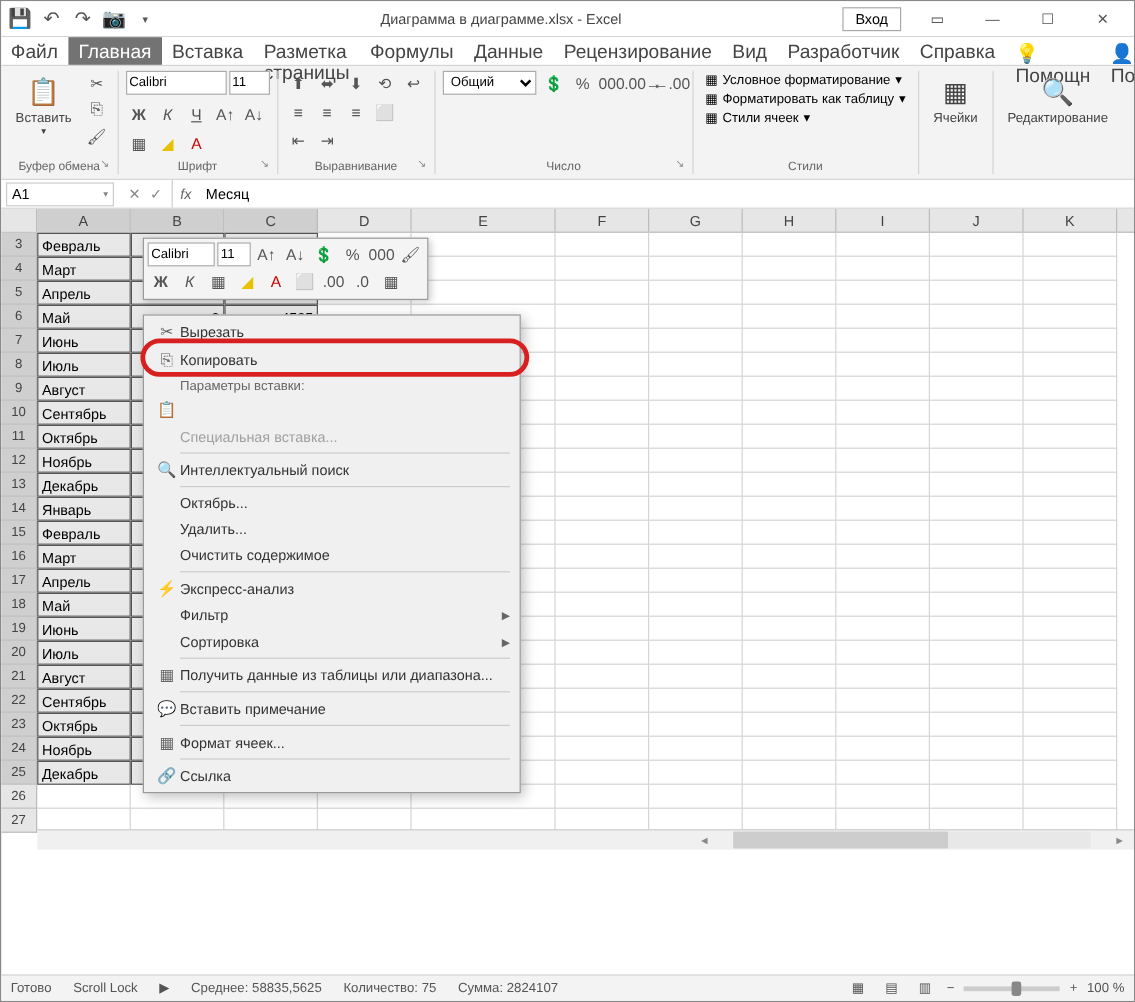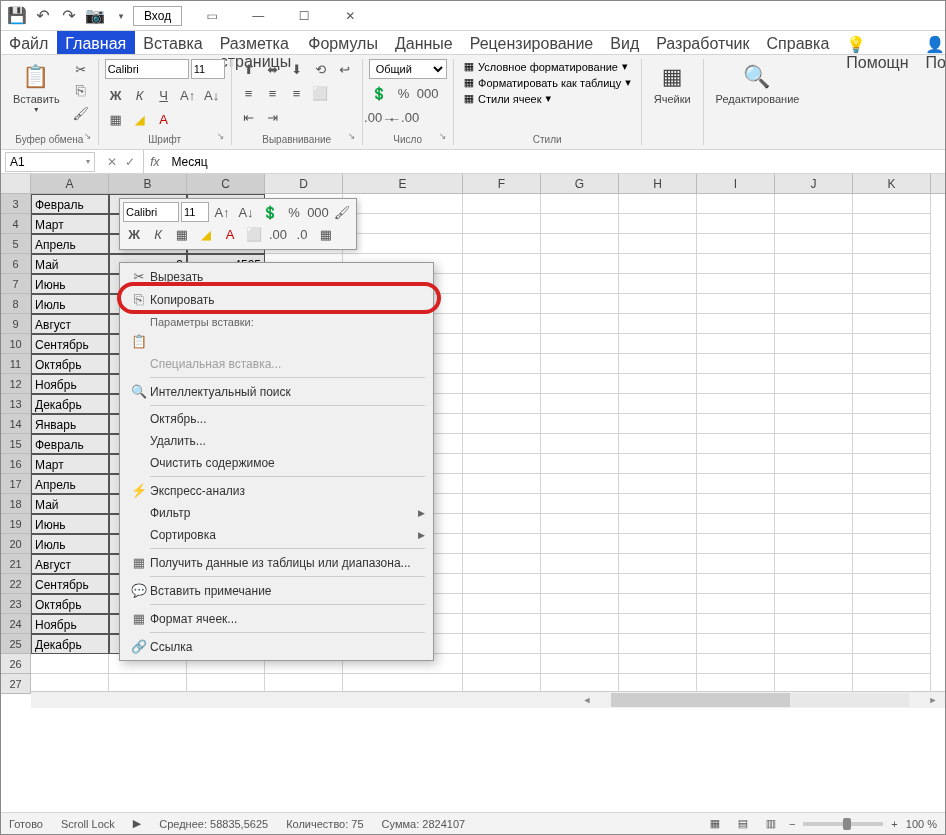--- a/index.html
+++ b/index.html
@@ -10,21 +10,21 @@
 .qat { display: flex; gap: 2px; align-items: center; }
 .qat-btn { width: 24px; height: 24px; display: flex; align-items: center; justify-content: center; cursor: pointer; color: #555; }
 .title-text { flex: 1; text-align: center; font-size: 12px; color: #444; }
 .win-controls { display: flex; gap: 2px; }
 .login-btn { border: 1px solid #aaa; padding: 2px 10px; font-size: 12px; margin-right: 8px; cursor: pointer; }
 .win-btn { width: 44px; height: 28px; display: flex; align-items: center; justify-content: center; cursor: pointer; color: #555; font-size: 12px; }
 
 
 .ribbon-tabs { height: 24px; background: #fff; display: flex; border-bottom: 1px solid #d4d4d4; font-size: 16px; }
 .tab { padding: 4px 8px; cursor: pointer; color: #444; border-right: 1px solid transparent; }
-.tab.active { background: #1d4ed8; color: #fff; }
+.tab.active { background: #737373; color: #fff; }
 .tab-right { margin-left: auto; display: flex; }
 
 
 .ribbon { height: 95px; background: #f3f3f3; border-bottom: 1px solid #d4d4d4; display: flex; padding: 4px 0; }
 .ribbon-group { border-right: 1px solid #d4d4d4; padding: 0 6px; display: flex; flex-direction: column; justify-content: space-between; position: relative; }
 .group-label { font-size: 10px; text-align: center; color: #666; padding-top: 2px; }
 .group-body { flex: 1; display: flex; align-items: flex-start; gap: 4px; }
 .group-launcher { position: absolute; right: 2px; bottom: 2px; width: 12px; height: 12px; font-size: 9px; color: #888; cursor: pointer; }
 
 .big-btn { display: flex; flex-direction: column; align-items: center; padding: 2px 6px; cursor: pointer; font-size: 11px; color: #444; }
@@ -93,20 +93,21 @@
 <body>
 
 <div class="titlebar">
   <div class="qat">
     <div class="qat-btn">💾</div>
     <div class="qat-btn">↶</div>
     <div class="qat-btn">↷</div>
     <div class="qat-btn">📷</div>
     <div class="qat-btn" style="font-size:9px">▾</div>
   </div>
+  <div class="title-text">Диаграмма в диаграмме.xlsx - Excel</div>
   <div class="login-btn">Вход</div>
   <div class="win-controls">
     <div class="win-btn">▭</div>
     <div class="win-btn">—</div>
     <div class="win-btn">☐</div>
     <div class="win-btn">✕</div>
   </div>
 </div>
 
 <div class="ribbon-tabs">
@@ -191,21 +192,21 @@
       <div class="btn-row">
         <div class="small-btn">⇤</div>
         <div class="small-btn">⇥</div>
       </div>
     </div>
     <div class="group-label">Выравнивание</div>
     <div class="group-launcher">↘</div>
   </div>
 
   <div class="ribbon-group">
-    <div class="group-body" style="flex-direction:column">
+    <div class="group-body" style="flex-direction:row">
       <select class="combo" style="width:78px"><option>Общий</option></select>
       <div class="btn-row">
         <div class="small-btn">💲</div>
         <div class="small-btn">%</div>
         <div class="small-btn">000</div>
       </div>
       <div class="btn-row">
         <div class="small-btn">.00→</div>
         <div class="small-btn">←.00</div>
       </div>

